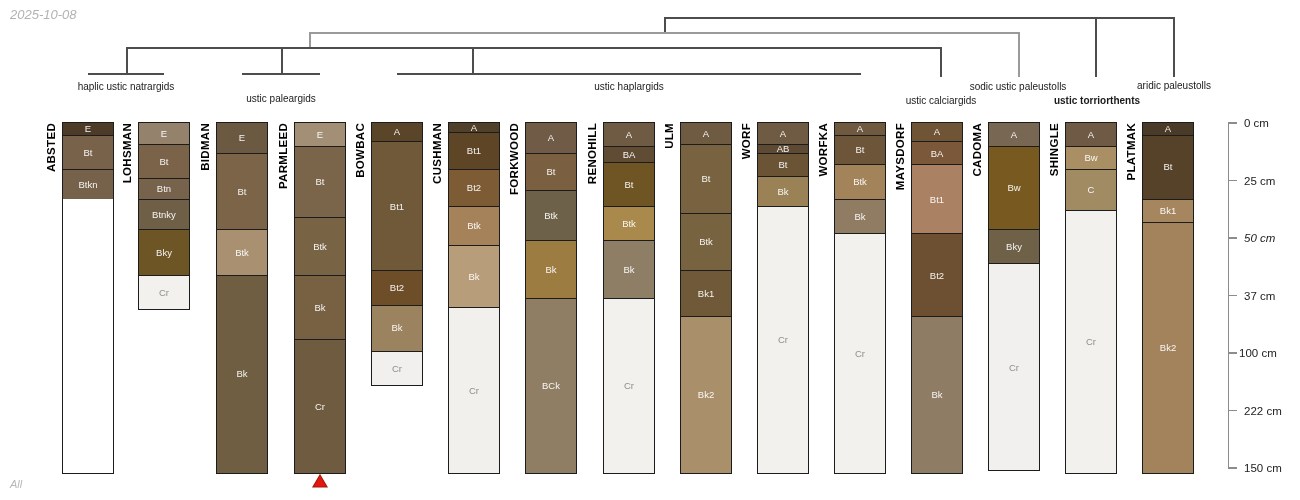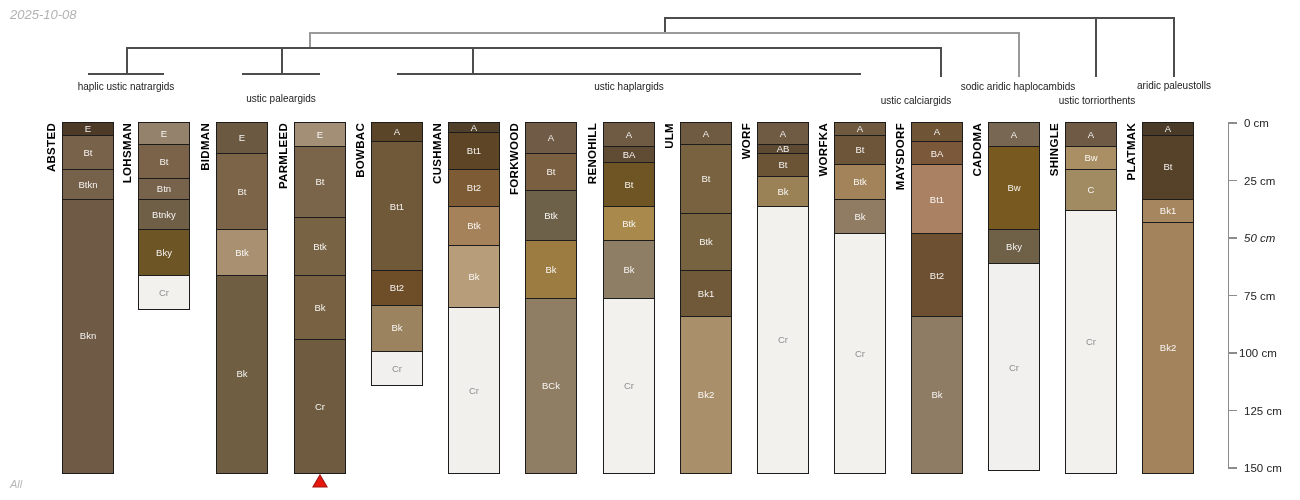--- a/index.html
+++ b/index.html
@@ -36,30 +36,29 @@
       <div class="vline" style="left: 126.3px; top: 47.3px; height: 27px; background: rgb(77, 77, 77);"></div>
       <div class="vline" style="left: 281.3px; top: 47.3px; height: 27px; background: rgb(77, 77, 77);"></div>
       <div class="vline" style="left: 472.3px; top: 47.3px; height: 27px; background: rgb(77, 77, 77);"></div>
       <div class="vline" style="left: 940.3px; top: 47.3px; height: 30px; background: rgb(77, 77, 77);"></div>
       <div class="hline" style="left: 88px; top: 73.3px; width: 76px; background: rgb(77, 77, 77);"></div>
       <div class="hline" style="left: 242px; top: 73.3px; width: 78px; background: rgb(77, 77, 77);"></div>
       <div class="hline" style="left: 397px; top: 73.3px; width: 464px; background: rgb(77, 77, 77);"></div>
       <div class="taxon-label" style="left: 126px; top: 86px;">haplic ustic natrargids</div>
       <div class="taxon-label" style="left: 281px; top: 98px;">ustic paleargids</div>
       <div class="taxon-label" style="left: 629px; top: 86px;">ustic haplargids</div>
-      <div class="taxon-label" style="left: 916px; top: 100px;">ustic calciargids</div>
-      <div class="taxon-label" style="left: 1018px; top: 86px;">sodic aridic haplocambids</div>
-      <div class="taxon-label" style="left: 1097px; top: 100px;">ustic torriorthents</div>
+      <div class="taxon-label" style="left: 941px; top: 100px;">ustic calciargids</div>
+      <div class="taxon-label" style="left: 1018px; top: 86px;">sodic ustic paleustolls</div>
+      <div class="taxon-label" style="left: 1097px; top: 100px; font-weight: bold;">ustic torriorthents</div>
       <div class="taxon-label" style="left: 1174px; top: 85px;">aridic paleustolls</div>
       <div class="series-label" style="left: 45px; top: 123px;">ABSTED</div>
       <div class="column" style="left: 62px; top: 122px; width: 52px; height: 351.6px;">
         <div class="horizon" style="top: 0px; height: 11.5px; background: rgb(77, 59, 39); border-top: none; color: rgba(255, 255, 255, 0.93);">E</div>
         <div class="horizon" style="top: 11.5px; height: 34.5px; background: rgb(121, 98, 74); border-top: 1px solid rgb(28, 28, 28); color: rgba(255, 255, 255, 0.93);">Bt</div>
         <div class="horizon" style="top: 46px; height: 29.9px; background: rgb(118, 97, 75); border-top: 1px solid rgb(28, 28, 28); color: rgba(255, 255, 255, 0.93);">Btkn</div>
-        <div class="horizon" style="top: 75.9px; height: 273.7px; background: rgb(110, 90, 69); border-top: 1px solid rgb(28, 28, 28); color: rgba(255, 255, 255, 0.93);">Bkn</div>
       </div>
       <div class="series-label" style="left: 121px; top: 123px;">LOHSMAN</div>
       <div class="column" style="left: 138px; top: 122px; width: 52px; height: 188.3px;">
         <div class="horizon" style="top: 0px; height: 20.7px; background: rgb(149, 130, 109); border-top: none; color: rgba(255, 255, 255, 0.93);">E</div>
         <div class="horizon" style="top: 20.7px; height: 34.5px; background: rgb(122, 99, 73); border-top: 1px solid rgb(28, 28, 28); color: rgba(255, 255, 255, 0.93);">Bt</div>
         <div class="horizon" style="top: 55.2px; height: 20.7px; background: rgb(119, 98, 75); border-top: 1px solid rgb(28, 28, 28); color: rgba(255, 255, 255, 0.93);">Btn</div>
         <div class="horizon" style="top: 75.9px; height: 29.9px; background: rgb(111, 95, 71); border-top: 1px solid rgb(28, 28, 28); color: rgba(255, 255, 255, 0.93);">Btnky</div>
         <div class="horizon" style="top: 105.8px; height: 46px; background: rgb(109, 85, 38); border-top: 1px solid rgb(28, 28, 28); color: rgba(255, 255, 255, 0.93);">Bky</div>
         <div class="horizon" style="top: 151.8px; height: 34.5px; background: rgb(242, 241, 238); border-top: 1px solid rgb(28, 28, 28); color: rgb(143, 143, 143);">Cr</div>
       </div>
@@ -166,25 +165,25 @@
         <div class="horizon" style="top: 98.9px; height: 250.7px; background: rgb(163, 131, 92); border-top: 1px solid rgb(28, 28, 28); color: rgba(255, 255, 255, 0.93);">Bk2</div>
       </div>
       <div class="vline" style="left: 1228px; top: 123px; height: 345px; background: rgb(140, 140, 140);"></div>
       <div class="hline" style="left: 1228px; top: 122.3px; width: 9px; background: rgb(140, 140, 140);"></div>
       <div class="axis-tick-label" style="left: 1244px; top: 123px;">0 cm</div>
       <div class="hline" style="left: 1228px; top: 179.8px; width: 9px; background: rgb(140, 140, 140);"></div>
       <div class="axis-tick-label" style="left: 1244px; top: 180.5px;">25 cm</div>
       <div class="hline" style="left: 1228px; top: 237.3px; width: 9px; background: rgb(140, 140, 140);"></div>
       <div class="axis-tick-label" style="left: 1244px; top: 238px; font-style: italic;">50 cm</div>
       <div class="hline" style="left: 1228px; top: 294.8px; width: 9px; background: rgb(140, 140, 140);"></div>
-      <div class="axis-tick-label" style="left: 1244px; top: 295.5px;">75 cm</div>
+      <div class="axis-tick-label" style="left: 1244px; top: 295.5px;">37 cm</div>
       <div class="hline" style="left: 1228px; top: 352.3px; width: 9px; background: rgb(140, 140, 140);"></div>
       <div class="axis-tick-label" style="left: 1239px; top: 353px;">100 cm</div>
       <div class="hline" style="left: 1228px; top: 409.8px; width: 9px; background: rgb(140, 140, 140);"></div>
-      <div class="axis-tick-label" style="left: 1244px; top: 410.5px;">125 cm</div>
+      <div class="axis-tick-label" style="left: 1244px; top: 410.5px;">222 cm</div>
       <div class="hline" style="left: 1228px; top: 467.3px; width: 9px; background: rgb(140, 140, 140);"></div>
       <div class="axis-tick-label" style="left: 1244px; top: 468px;">150 cm</div>
       <div class="marker-wrap" style="left: 312px; top: 474px; width: 16px; height: 14px;"><svg width="16" height="14" viewBox="0 0 16 14">
           <polygon points="8,1 15,13 1,13" fill="#e8150d" stroke="#a11812" stroke-width="1.2"></polygon>
         </svg></div>
     </div>
   <div class="footer-label">All</div>
 </div>
 
 </body></html>

